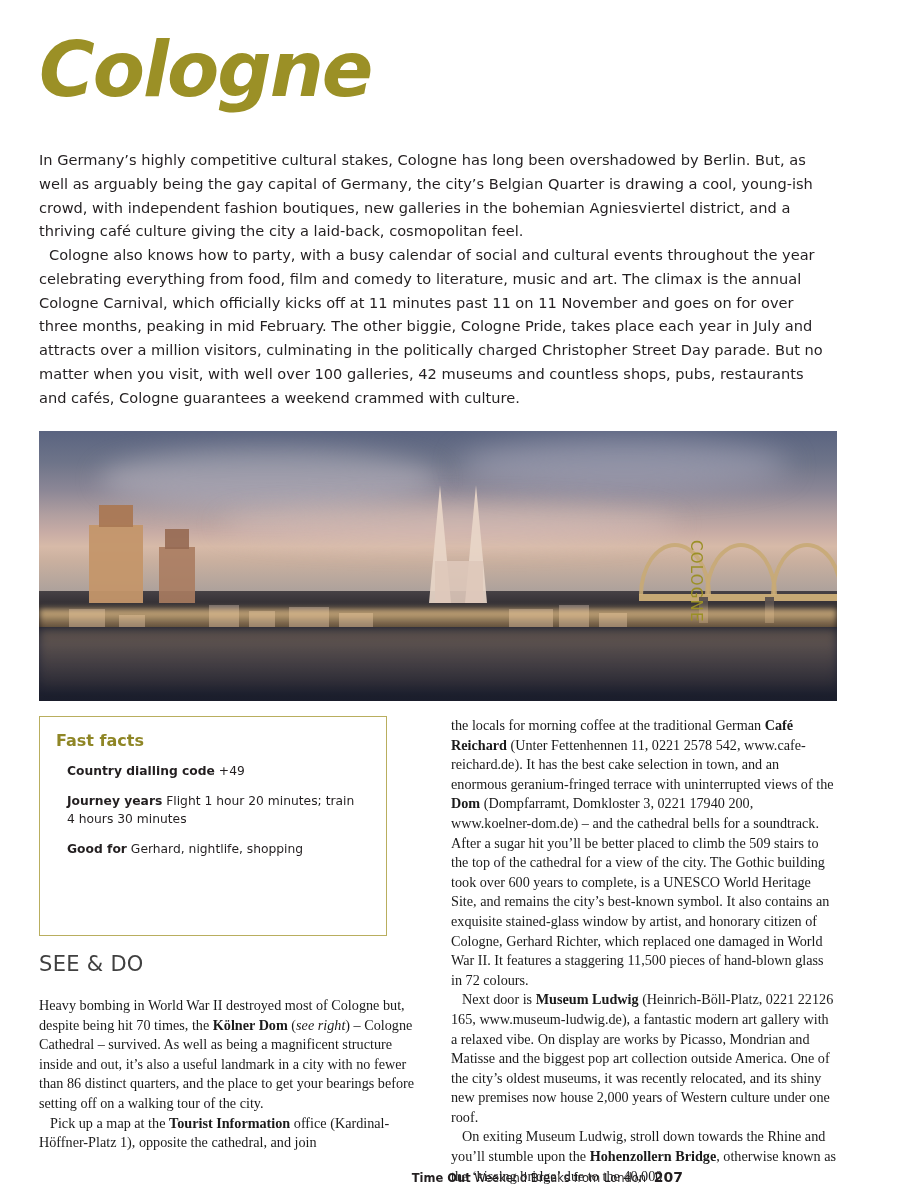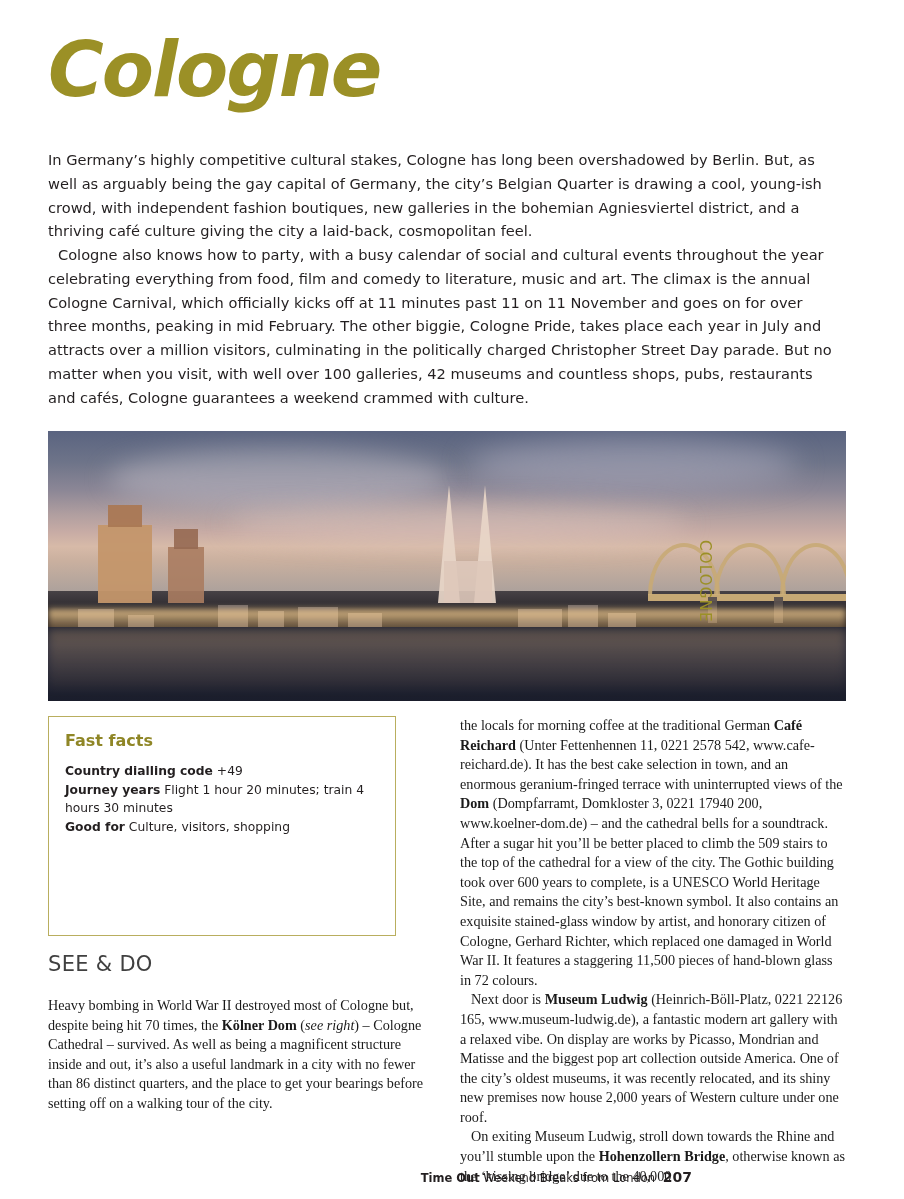--- a/index.html
+++ b/index.html
@@ -10,21 +10,21 @@
   body {
     width: 904px;
     height: 1199px;
     position: relative;
     font-family: "Liberation Sans", sans-serif;
     color: #1a1a1a;
     overflow: hidden;
   }
   .page {
     position: absolute;
-    left: 12px; top: 0;
+    left: 3px; top: 0;
     width: 716px;
     height: 1199px;
   }
 
   
   .title {
     position: absolute;
     left: 36px;
     top: 32px;
     font-family: "DejaVu Sans", sans-serif;
@@ -188,21 +188,21 @@
     color: #8f8626;
     margin: 0 0 12px 0;
   }
   .ff-body {
     font-family: "DejaVu Sans", sans-serif;
     font-size: 12.3px;
     line-height: 1.52;
     color: #231f20;
   }
   .ff-body b { font-weight: bold; }
-  .ff-row { margin: 0; }
+  .ff-row { margin: 11px; }
 
   
   .seedo {
     position: absolute;
     left: 36px;
     top: 952px;
     font-family: "DejaVu Sans", sans-serif;
     font-size: 21px;
     color: #404040;
     letter-spacing: 0.3px;
@@ -298,29 +298,30 @@
       <p class="ff-row">
         <b>Country dialling code</b>
         <span>+49</span>
       </p>
       <p class="ff-row">
         <b>Journey years</b>
         <span>Flight 1 hour 20 minutes; train 4 hours 30 minutes</span>
       </p>
       <p class="ff-row">
         <b>Good for</b>
-        <span>Culture, visitors, shopping</span>
+        <span>Gerhard, nightlife, shopping</span>
       </p>
     </div>
   </div>
 
   <div class="seedo">SEE &amp; DO</div>
 
   <div class="col col-left">
     <p>Heavy bombing in World War II destroyed most of Cologne but, despite being hit 70 times, the <b>Kölner Dom</b> (<i>see right</i>) – Cologne Cathedral – survived. As well as being a magnificent structure inside and out, it’s also a useful landmark in a city with no fewer than 86 distinct quarters, and the place to get your bearings before setting off on a walking tour of the city.</p>
+    <p>Pick up a map at the <b>Tourist Information</b> office (Kardinal-Höffner-Platz 1), opposite the cathedral, and join</p>
   </div>
 
   <div class="col col-right">
     <p>the locals for morning coffee at the traditional German <b>Café Reichard</b> (Unter Fettenhennen 11, 0221 2578 542, www.cafe-reichard.de). It has the best cake selection in town, and an enormous geranium-fringed terrace with uninterrupted views of the <b>Dom</b> (Dompfarramt, Domkloster 3, 0221 17940 200, www.koelner-dom.de) – and the cathedral bells for a soundtrack. After a sugar hit you’ll be better placed to climb the 509 stairs to the top of the cathedral for a view of the city. The Gothic building took over 600 years to complete, is a UNESCO World Heritage Site, and remains the city’s best-known symbol. It also contains an exquisite stained-glass window by artist, and honorary citizen of Cologne, Gerhard Richter, which replaced one damaged in World War II. It features a staggering 11,500 pieces of hand-blown glass in 72 colours.</p>
     <p>Next door is <b>Museum Ludwig</b> (Heinrich-Böll-Platz, 0221 22126 165, www.museum-ludwig.de), a fantastic modern art gallery with a relaxed vibe. On display are works by Picasso, Mondrian and Matisse and the biggest pop art collection outside America. One of the city’s oldest museums, it was recently relocated, and its shiny new premises now house 2,000 years of Western culture under one roof.</p>
     <p>On exiting Museum Ludwig, stroll down towards the Rhine and you’ll stumble upon the <b>Hohenzollern Bridge</b>, otherwise known as the ‘kissing bridge’ due to the 40,000</p>
   </div>
 
   <div class="footer">
     <span class="brand">Time Out</span>

